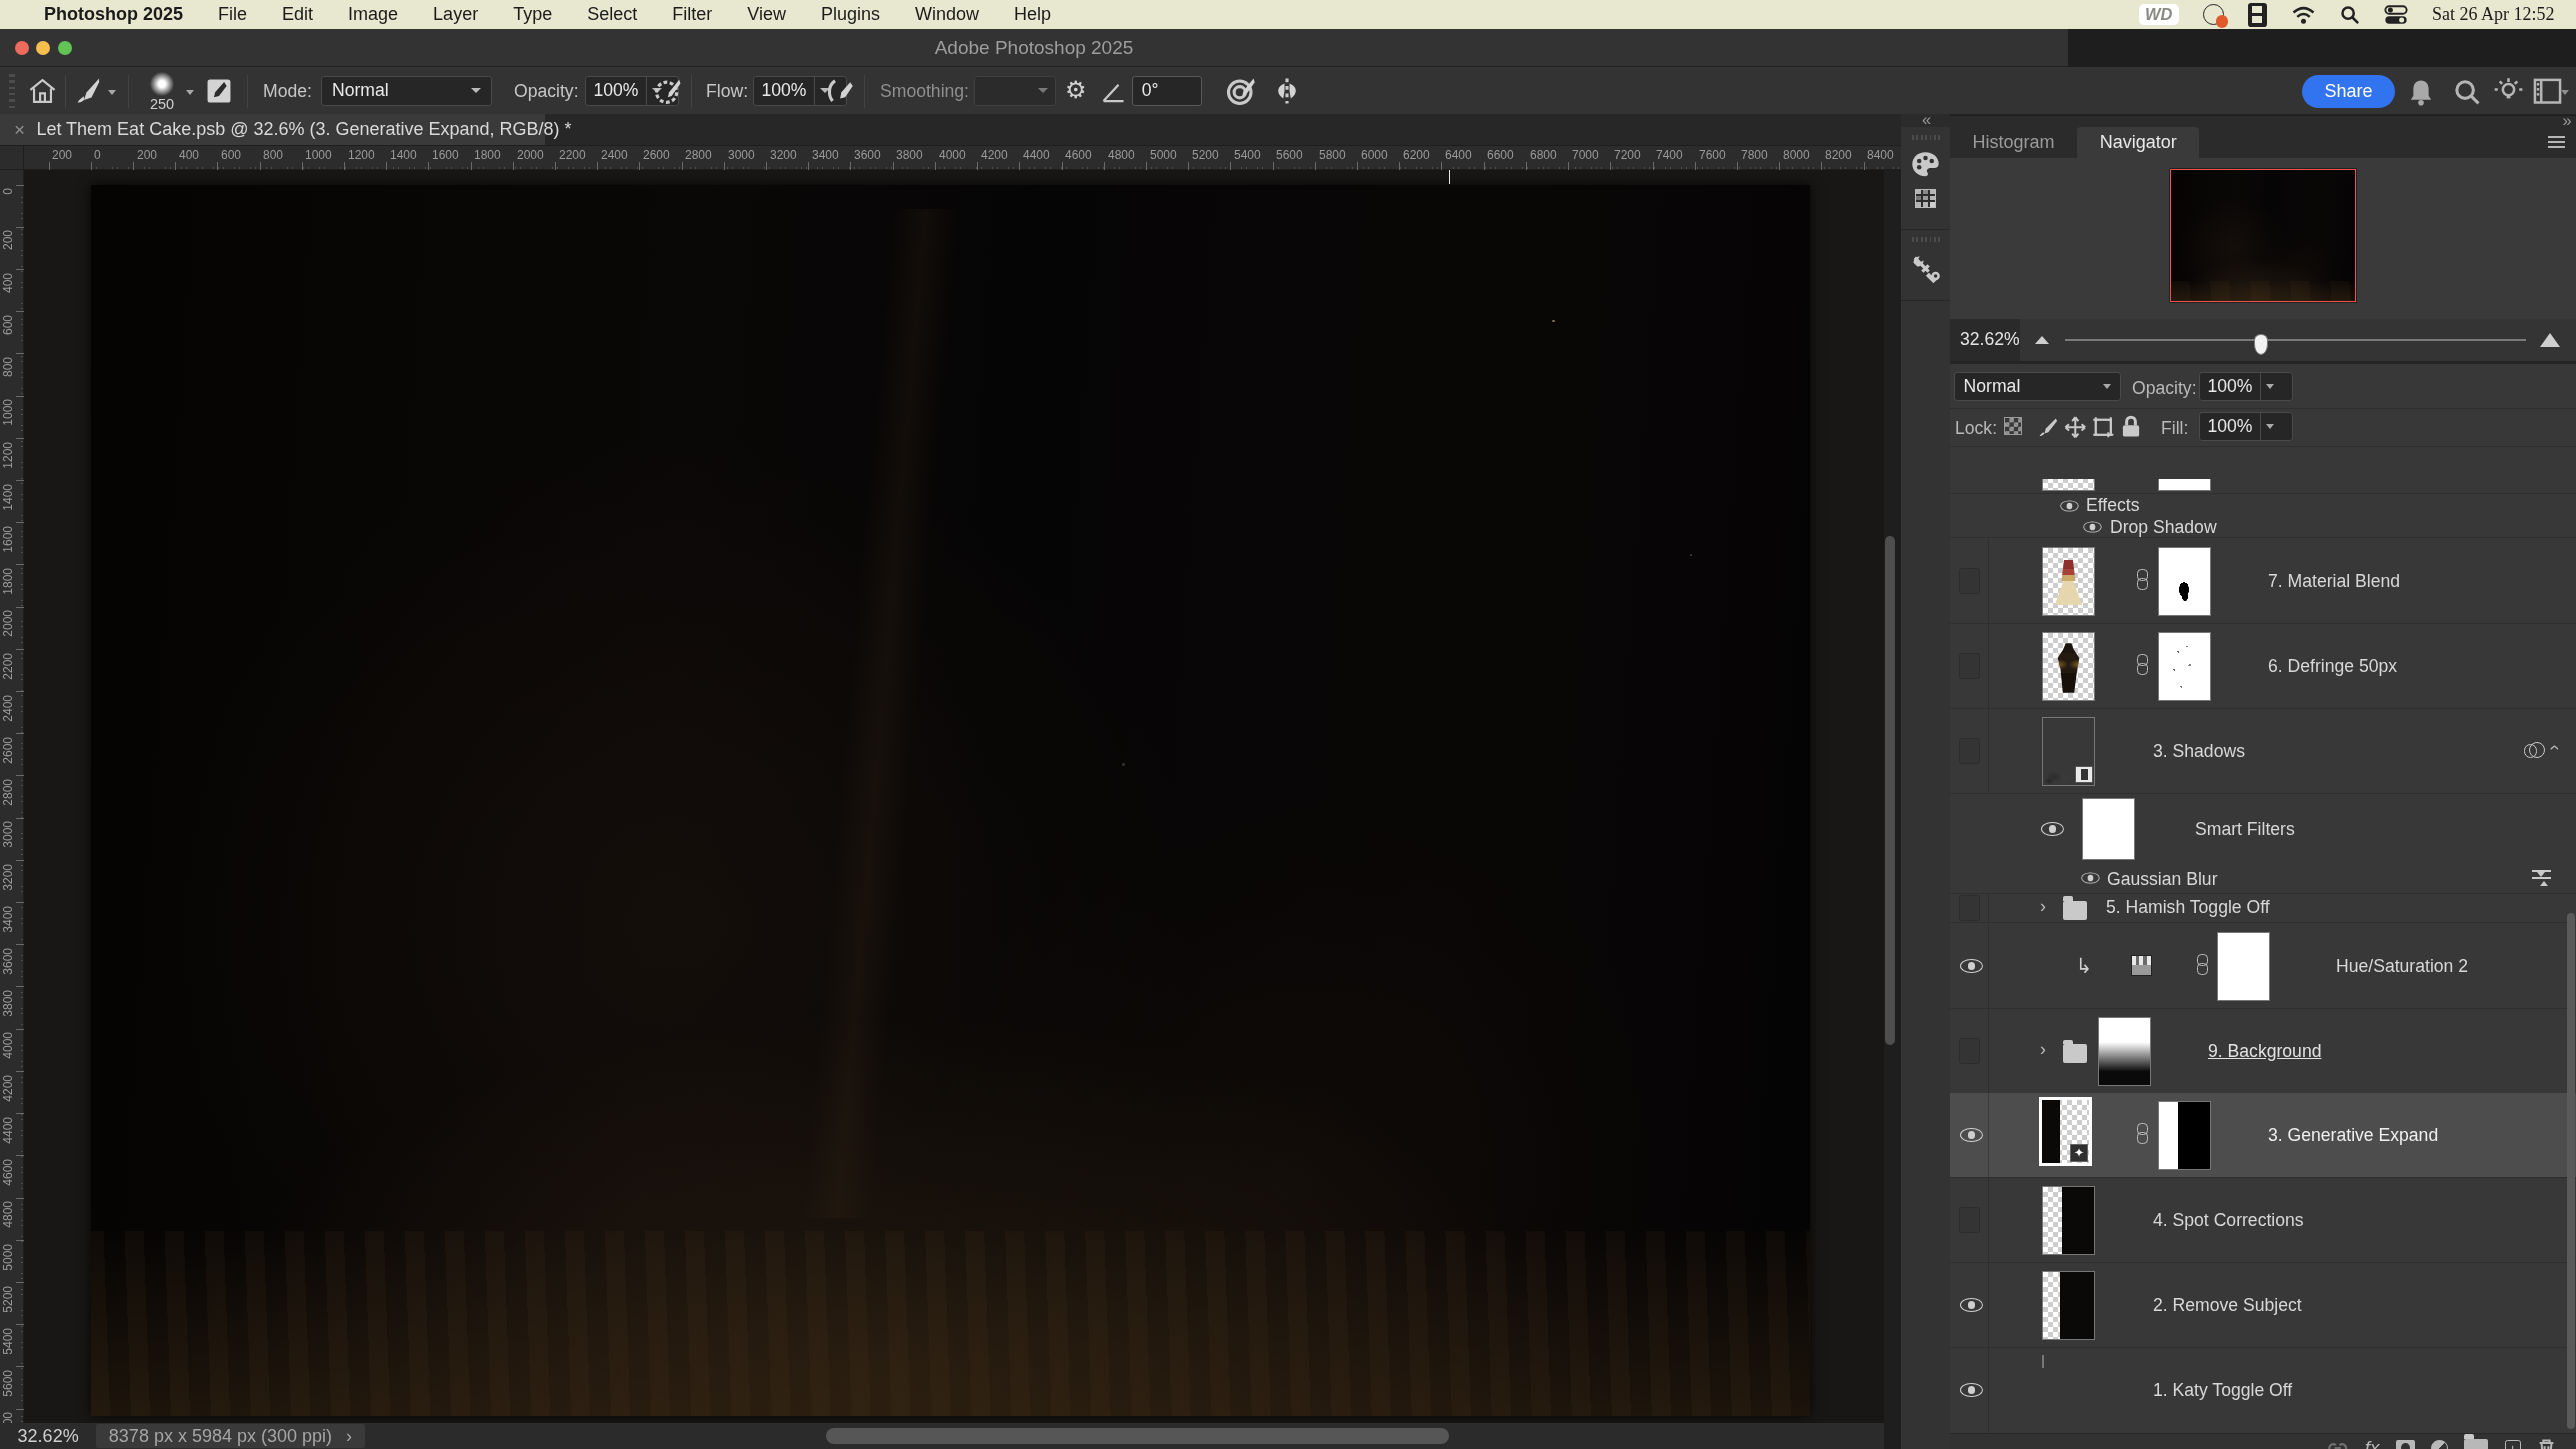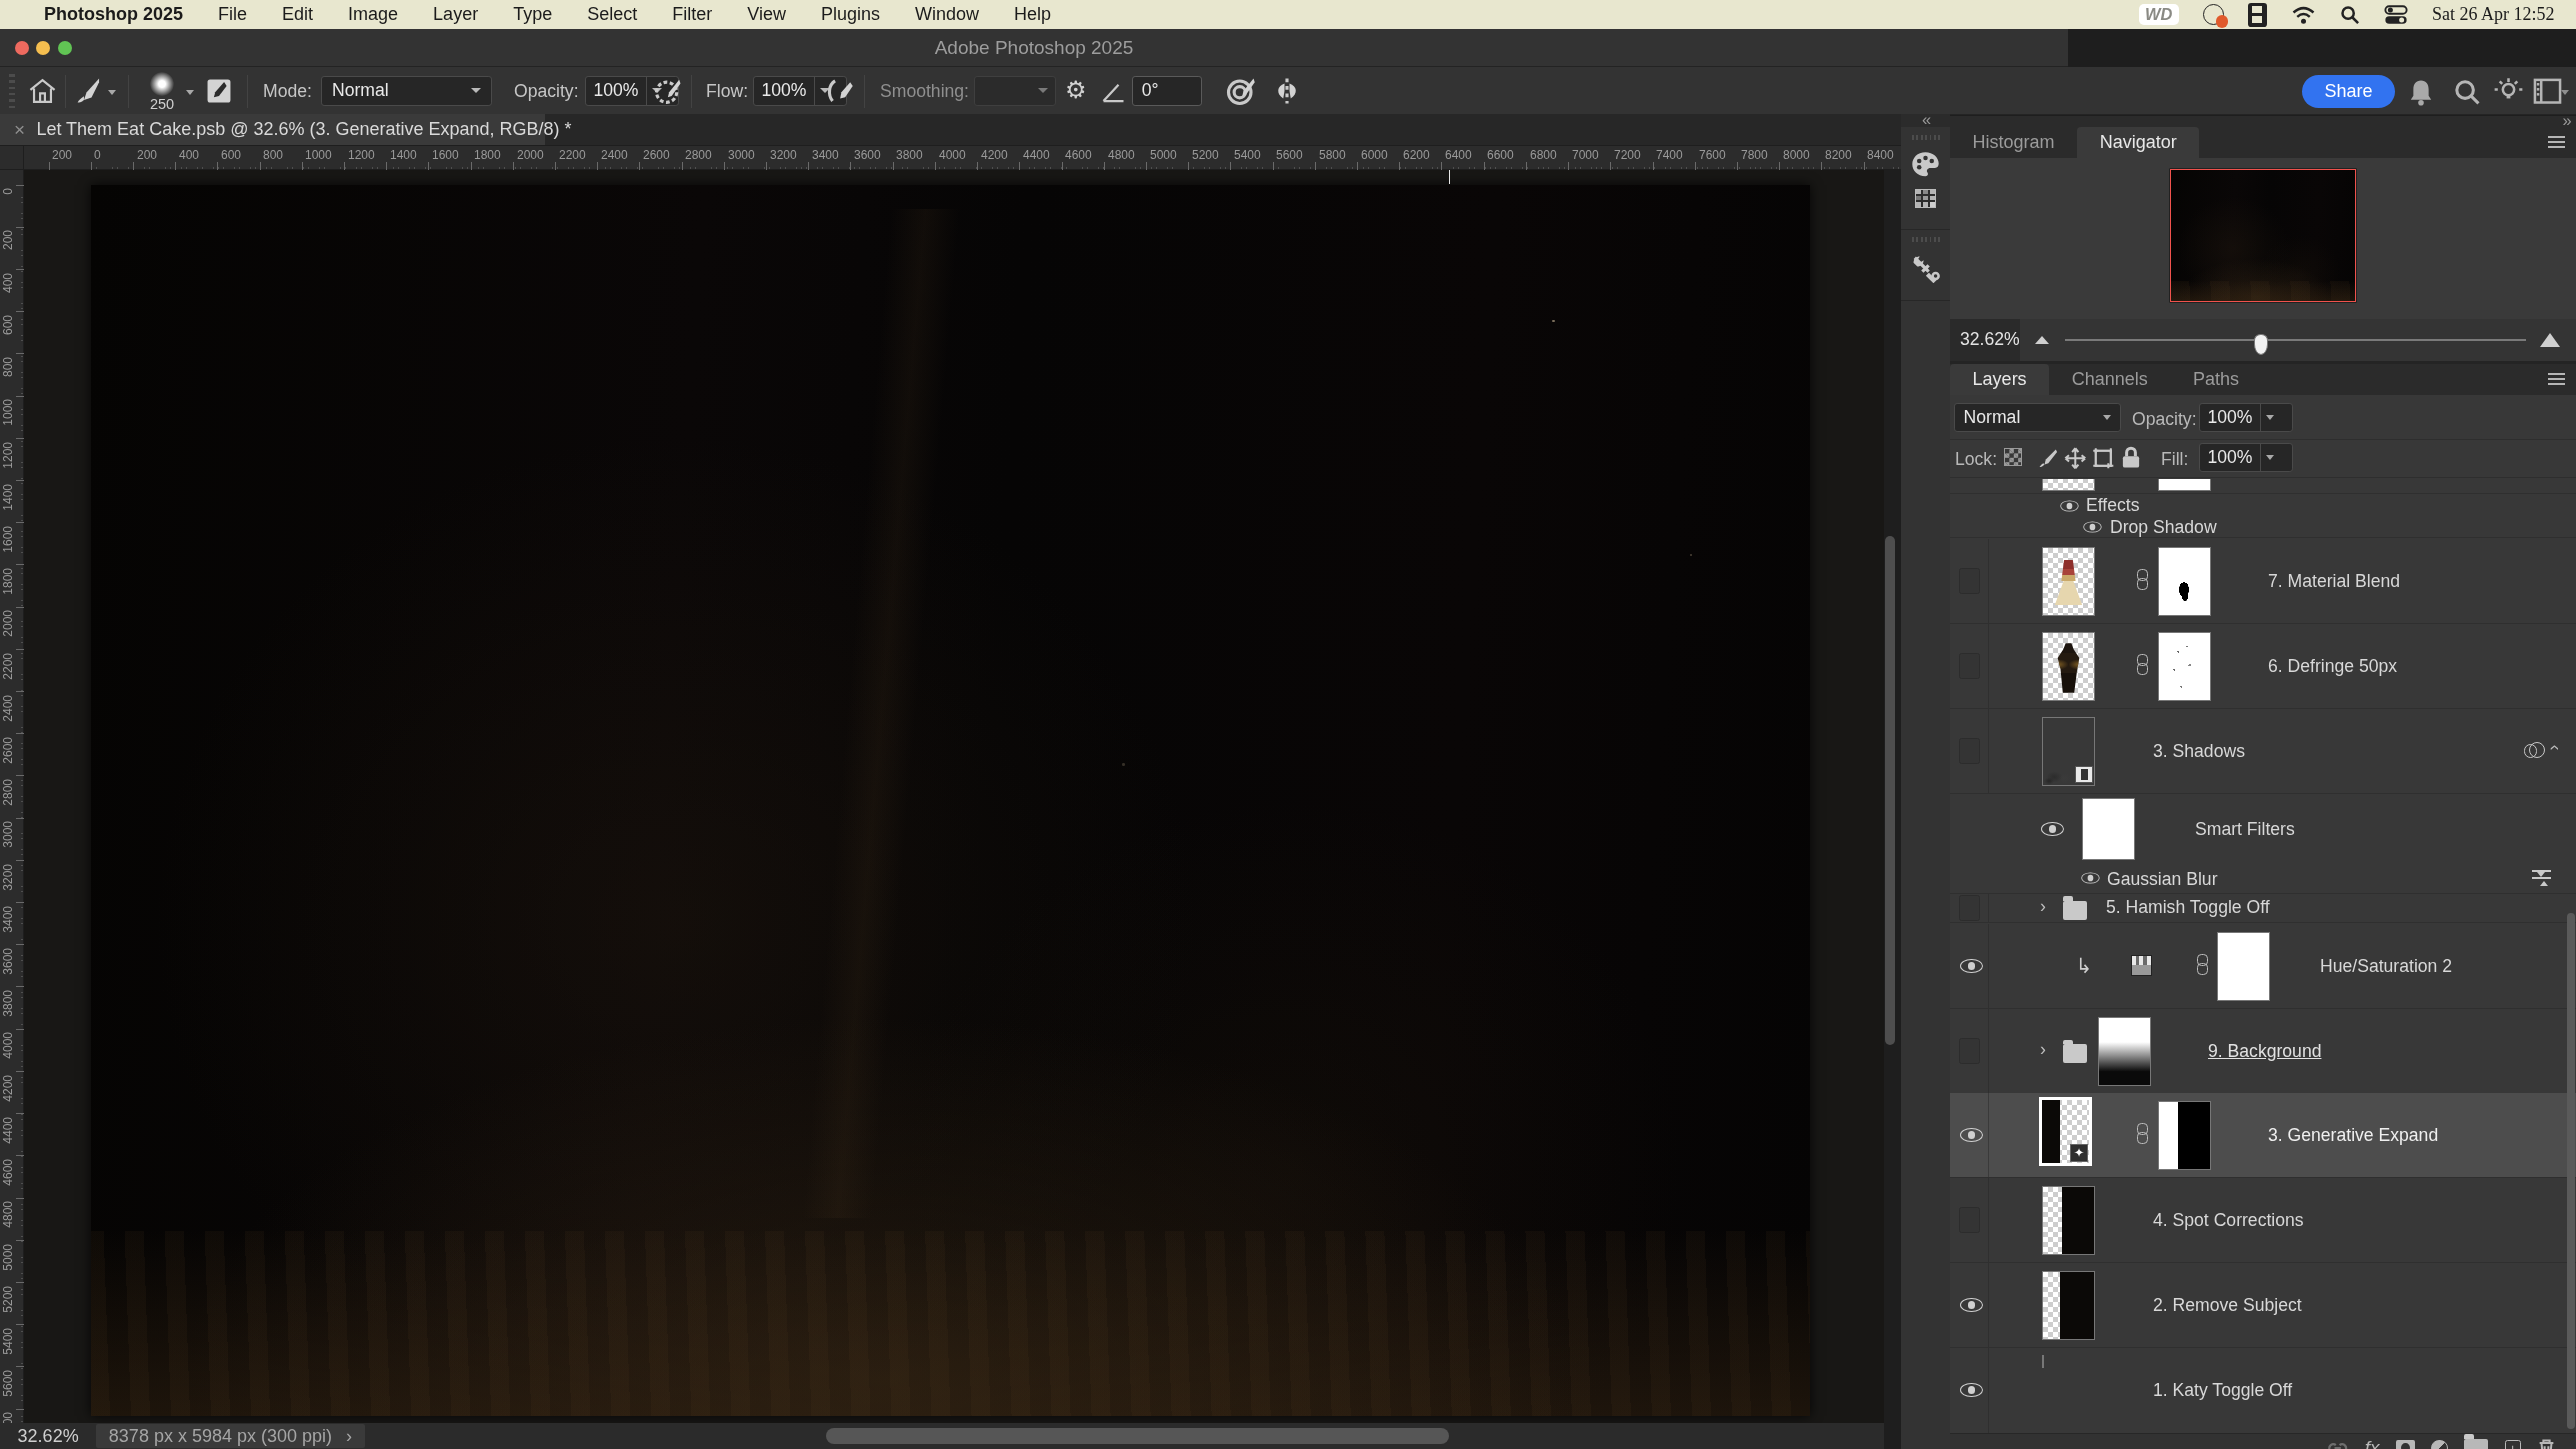--- a/index.html
+++ b/index.html
@@ -621,30 +621,20 @@
       <span id="nav-zoom">32.62%</span>
       <span class="zoomout-tri"></span>
       <div id="nav-slider">
         <span class="thumb"></span>
       </div>
       <span class="zoomin-tri" style="margin-right:16.4px"></span>
     </div>
   </div>
 
   <div id="layerspanel" class="abs">
-    <div class="ptabbar">
-      <span class="ptab active">Layers</span>
-      <span class="ptab">Channels</span>
-      <span class="ptab">Paths</span>
-      <span class="hamb abs" style="right:11.3px;top:6.3px">
-          <i></i>
-          <i></i>
-          <i></i>
-        </span>
-    </div>
     <div id="lp-controls">
       <div class="valbox abs" style="left:3.8px;top:7.5px;width:167px;padding:0 8.8px">
         <span>Normal</span>
         <span class="chev-sm" style="margin-left:auto"></span>
       </div>
       <span class="lbl abs" style="left:182px;top:14px">Opacity:</span>
       <div class="valbox abs" style="left:249px;top:7.5px;width:94px;padding:0 7.5px">
         <span>100%</span>
         <span class="divline"></span>
         <span class="chev-sm" style="margin-left:5px"></span>
@@ -755,21 +745,21 @@
 
       <div class="lrow" style="top:445px;height:85px">
         <span class="viscol"></span>
         <span class="eye" style="left:10px;top:35px">
             <i></i>
           </span>
         <span class="clip-arrow" style="left:126px;top:30px">↳</span>
         <span class="adjgrid" style="left:181px;top:31px"></span>
         <span class="chain" style="left:247px;top:30px"></span>
         <span class="thumb maskwhite" style="left:267px;top:7.5px"></span>
-        <span class="llabel" style="left:370px;top:32px">Hue/Saturation 2</span>
+        <span class="llabel" style="left:386px;top:32px">Hue/Saturation 2</span>
       </div>
 
       <div class="lrow" style="top:530px;height:85px">
         <span class="viscol"></span>
         <span class="eyebox" style="top:29px"></span>
         <span class="disc" style="left:90px;top:30px">›</span>
         <span class="foldic" style="left:113px;top:35px"></span>
         <span class="thumb gradthumb" style="left:148px;top:7.5px"></span>
         <span class="llabel" style="left:258px;top:32px;text-decoration:underline;color:#e2e2e2">9. Background</span>
       </div>

